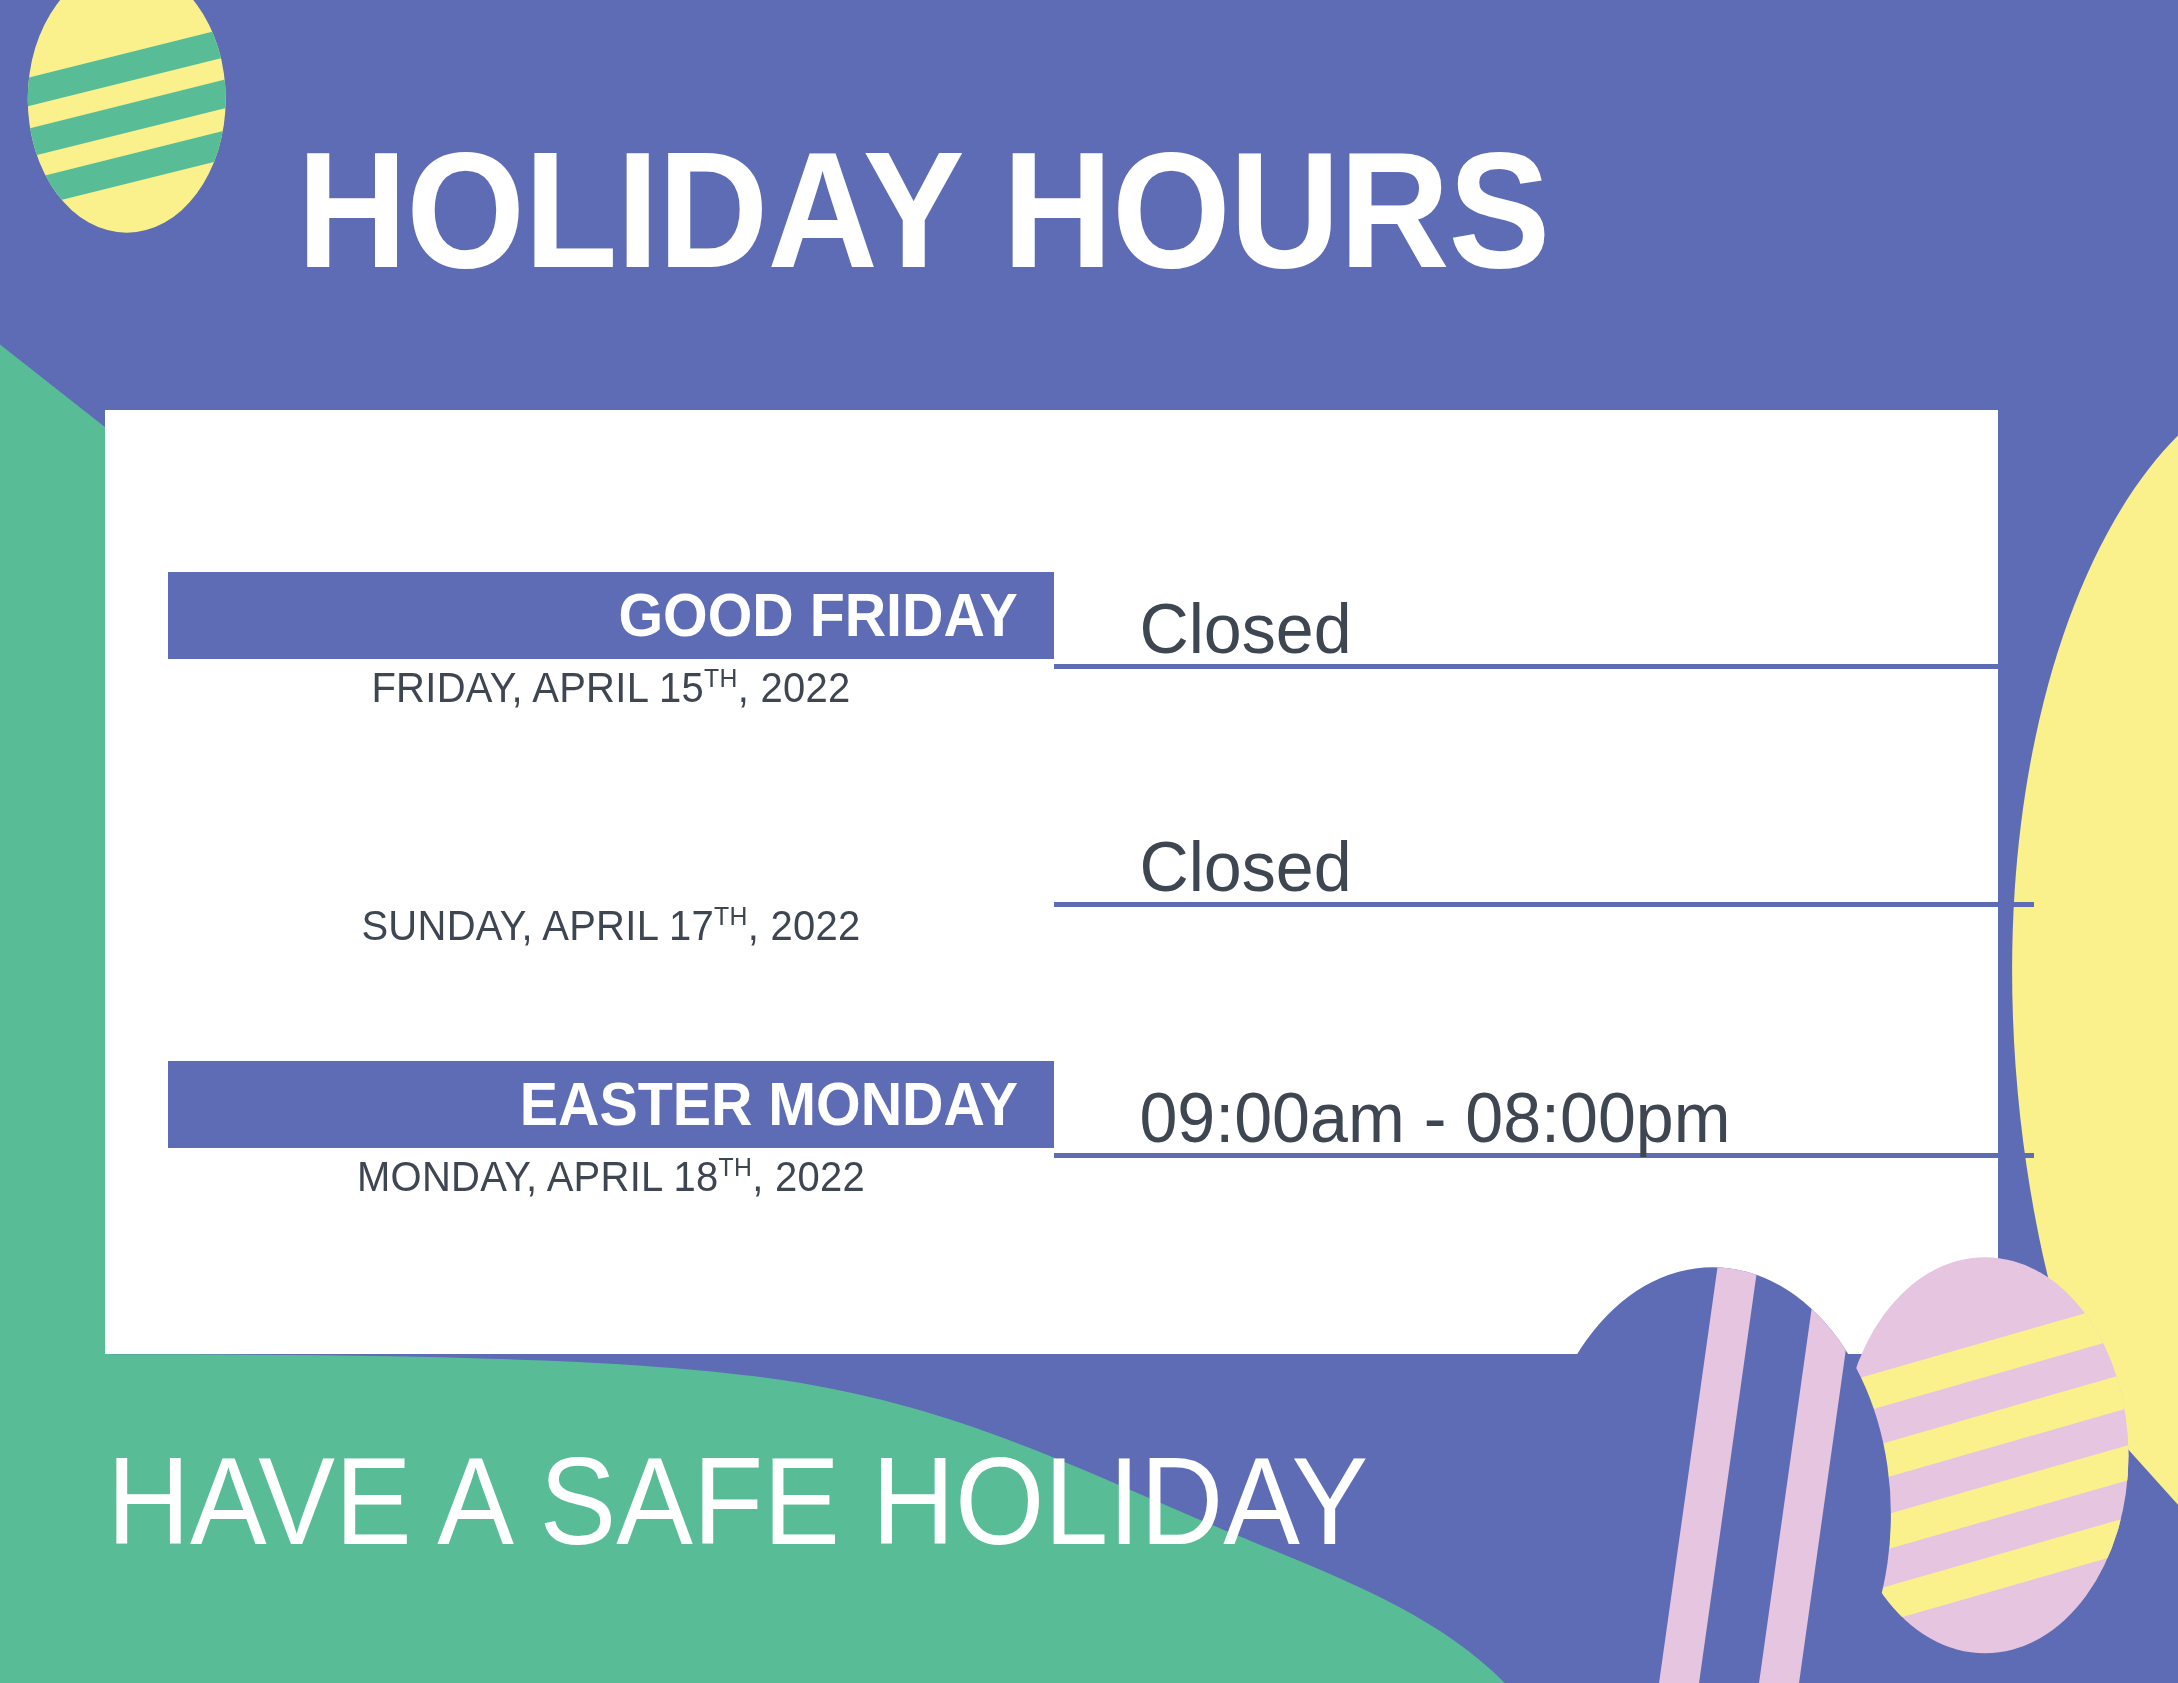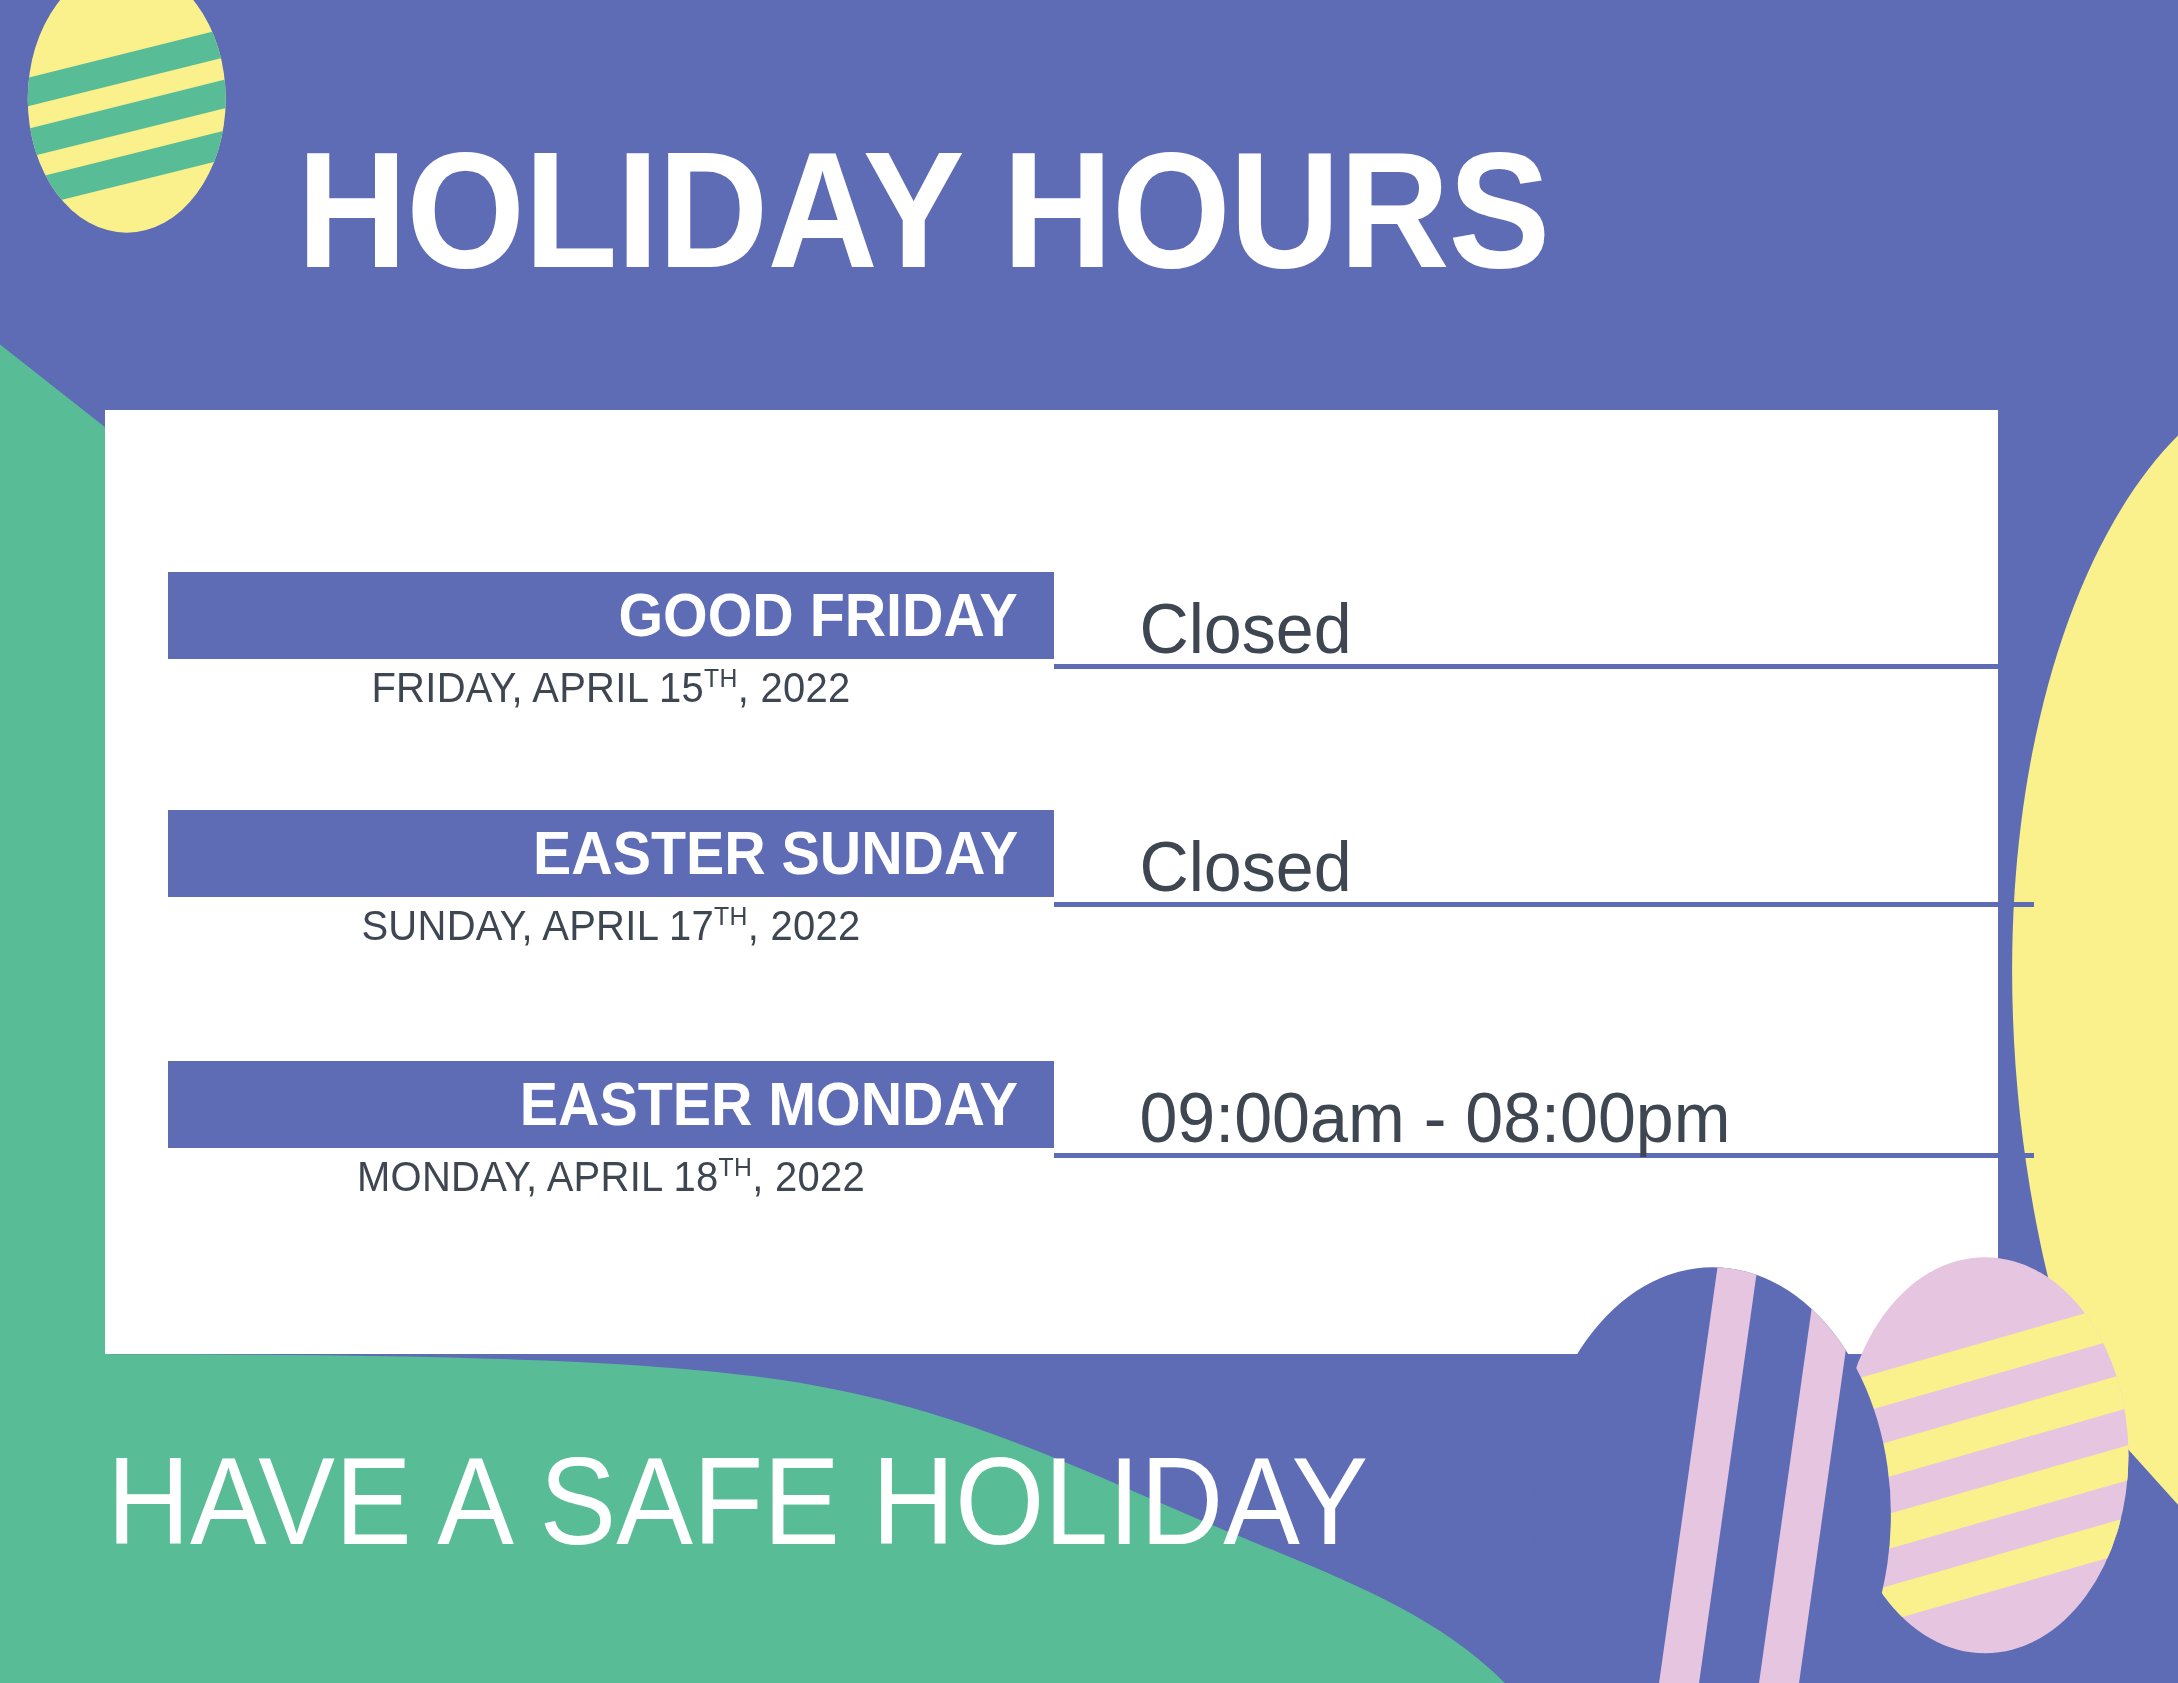--- a/index.html
+++ b/index.html
@@ -228,23 +228,20 @@
       <div class="band">
         <span class="band-label">GOOD FRIDAY</span>
       </div>
       <div class="date"><span>FRIDAY, APRIL 15</span><sup>TH</sup><span>, 2022</span></div>
       <div class="value-cell">
         <span class="value-text">Closed</span>
       </div>
     </div>
 
     <div class="row row-2">
-      <div class="band">
-        <span class="band-label">EASTER SUNDAY</span>
-      </div>
       <div class="date"><span>SUNDAY, APRIL 17</span><sup>TH</sup><span>, 2022</span></div>
       <div class="value-cell">
         <span class="value-text">Closed</span>
       </div>
     </div>
 
     <div class="row row-3">
       <div class="band">
         <span class="band-label">EASTER MONDAY</span>
       </div>

